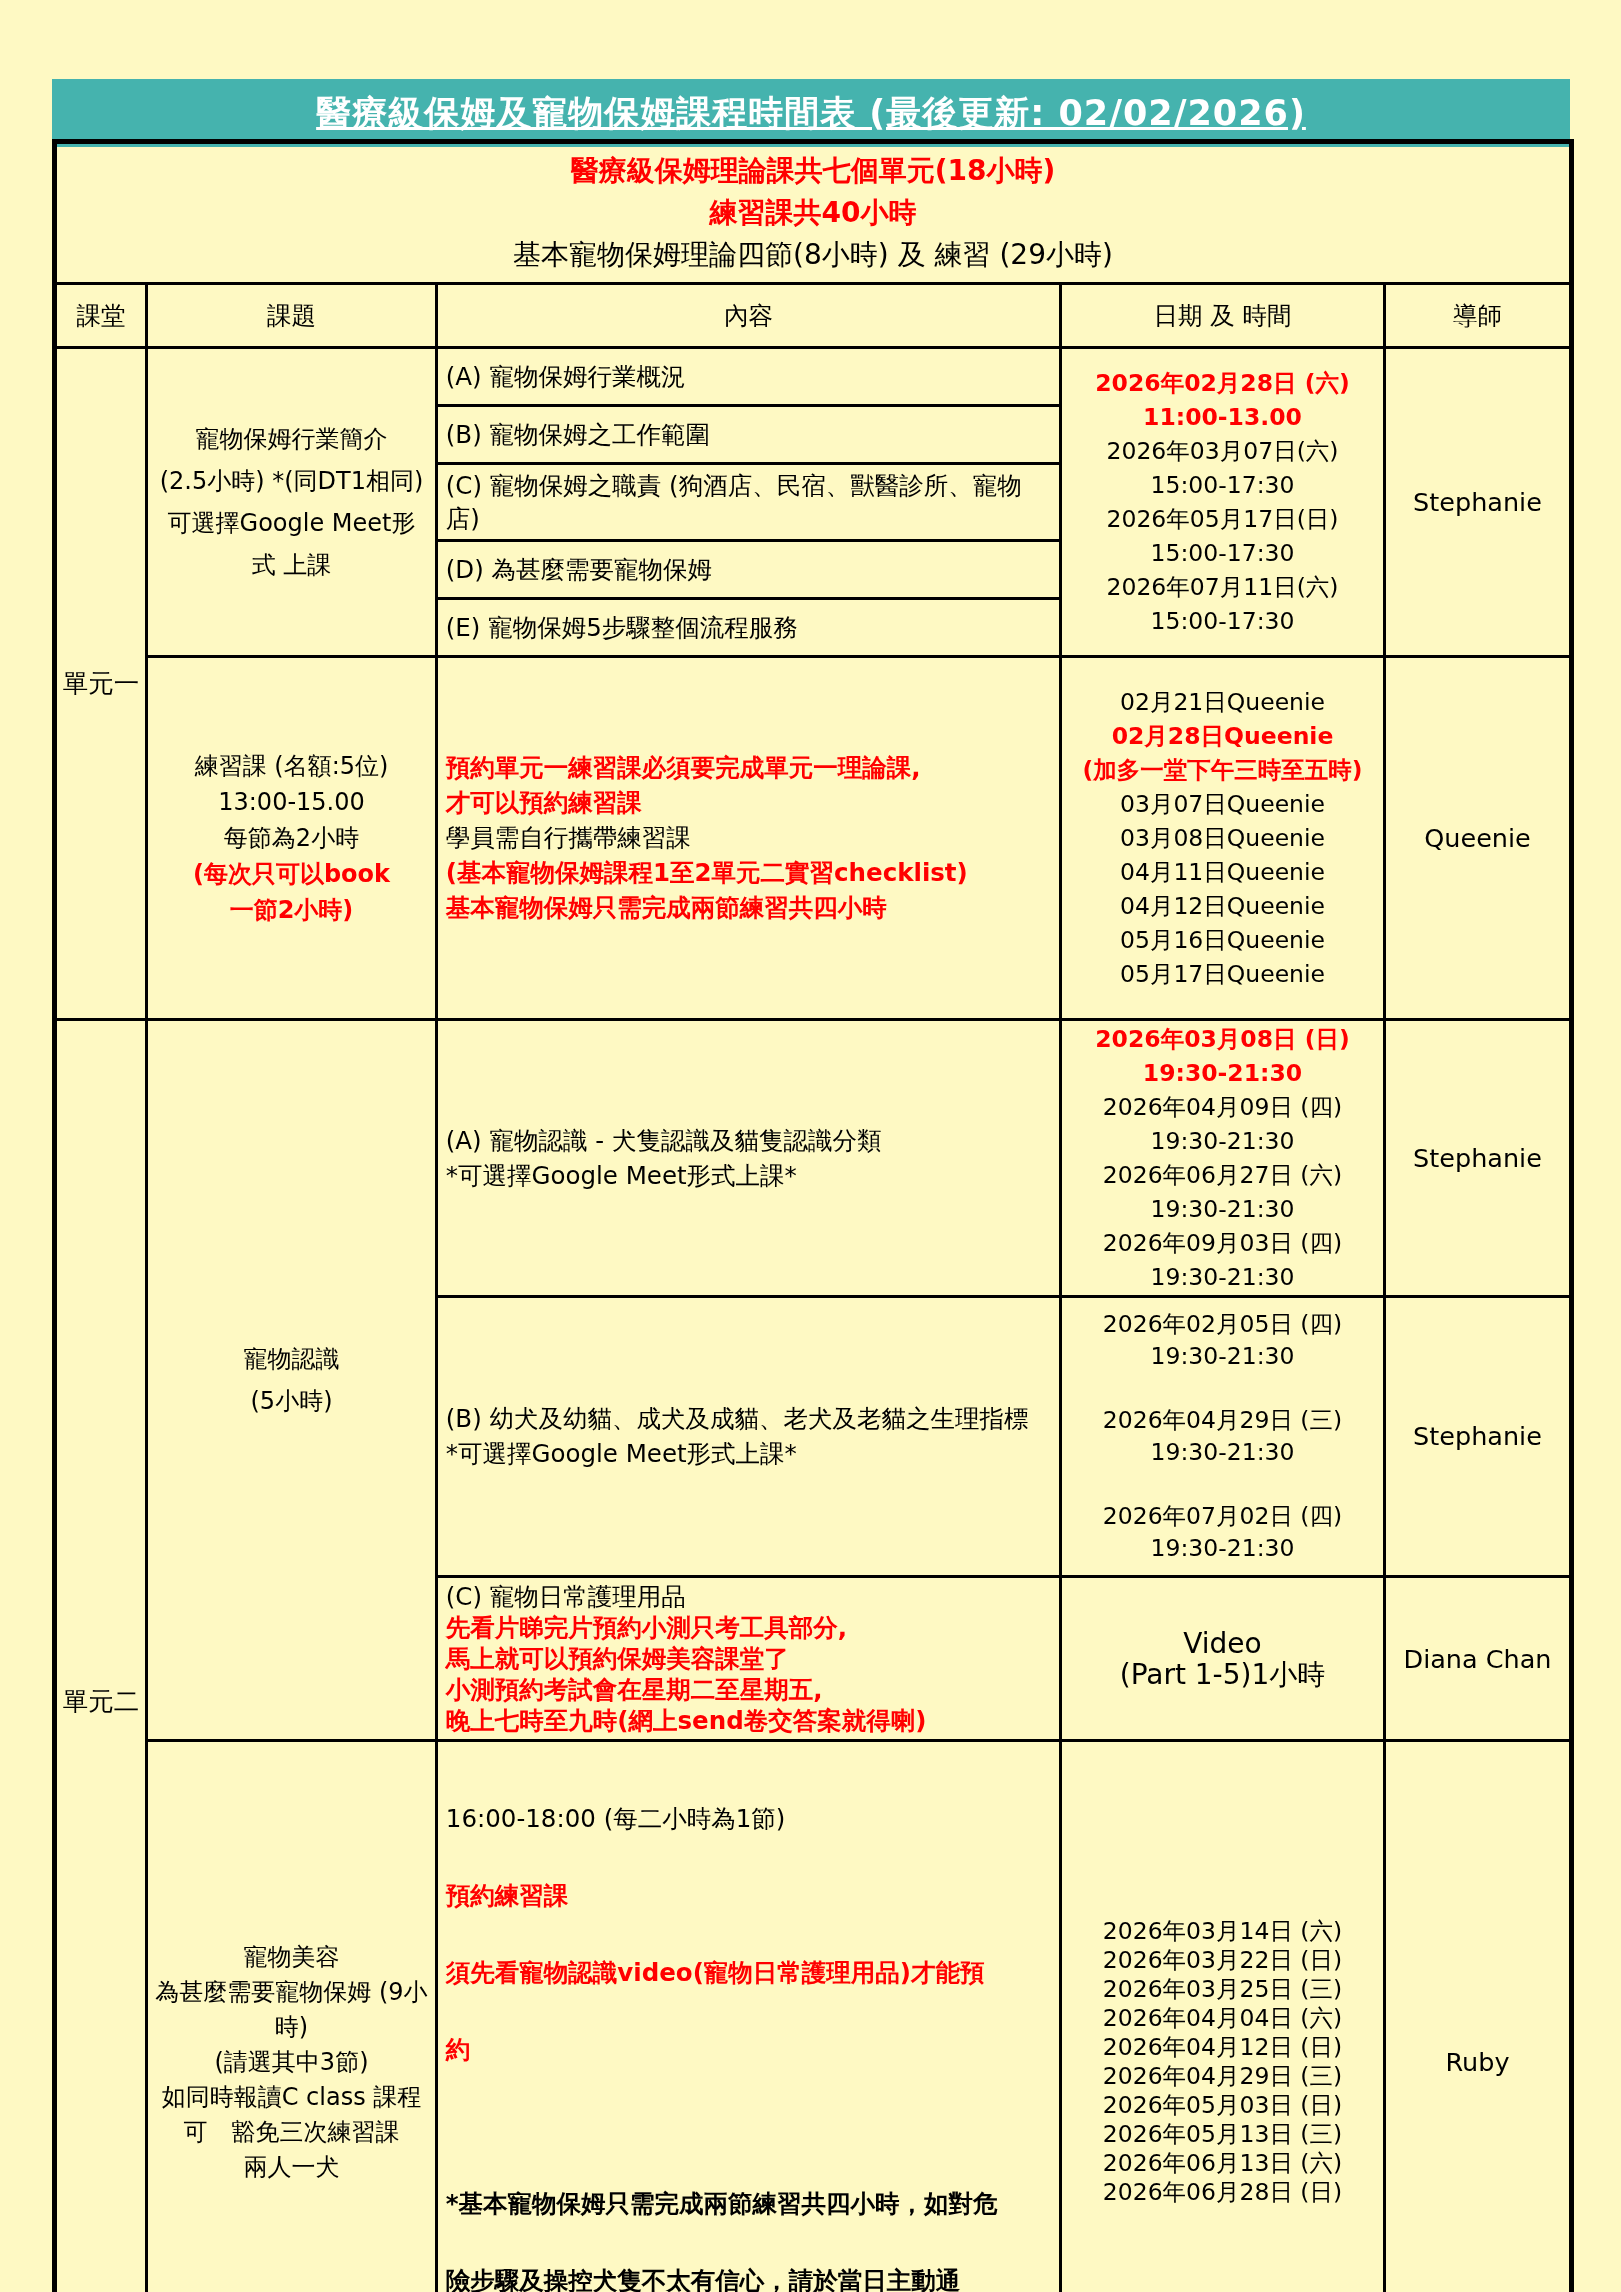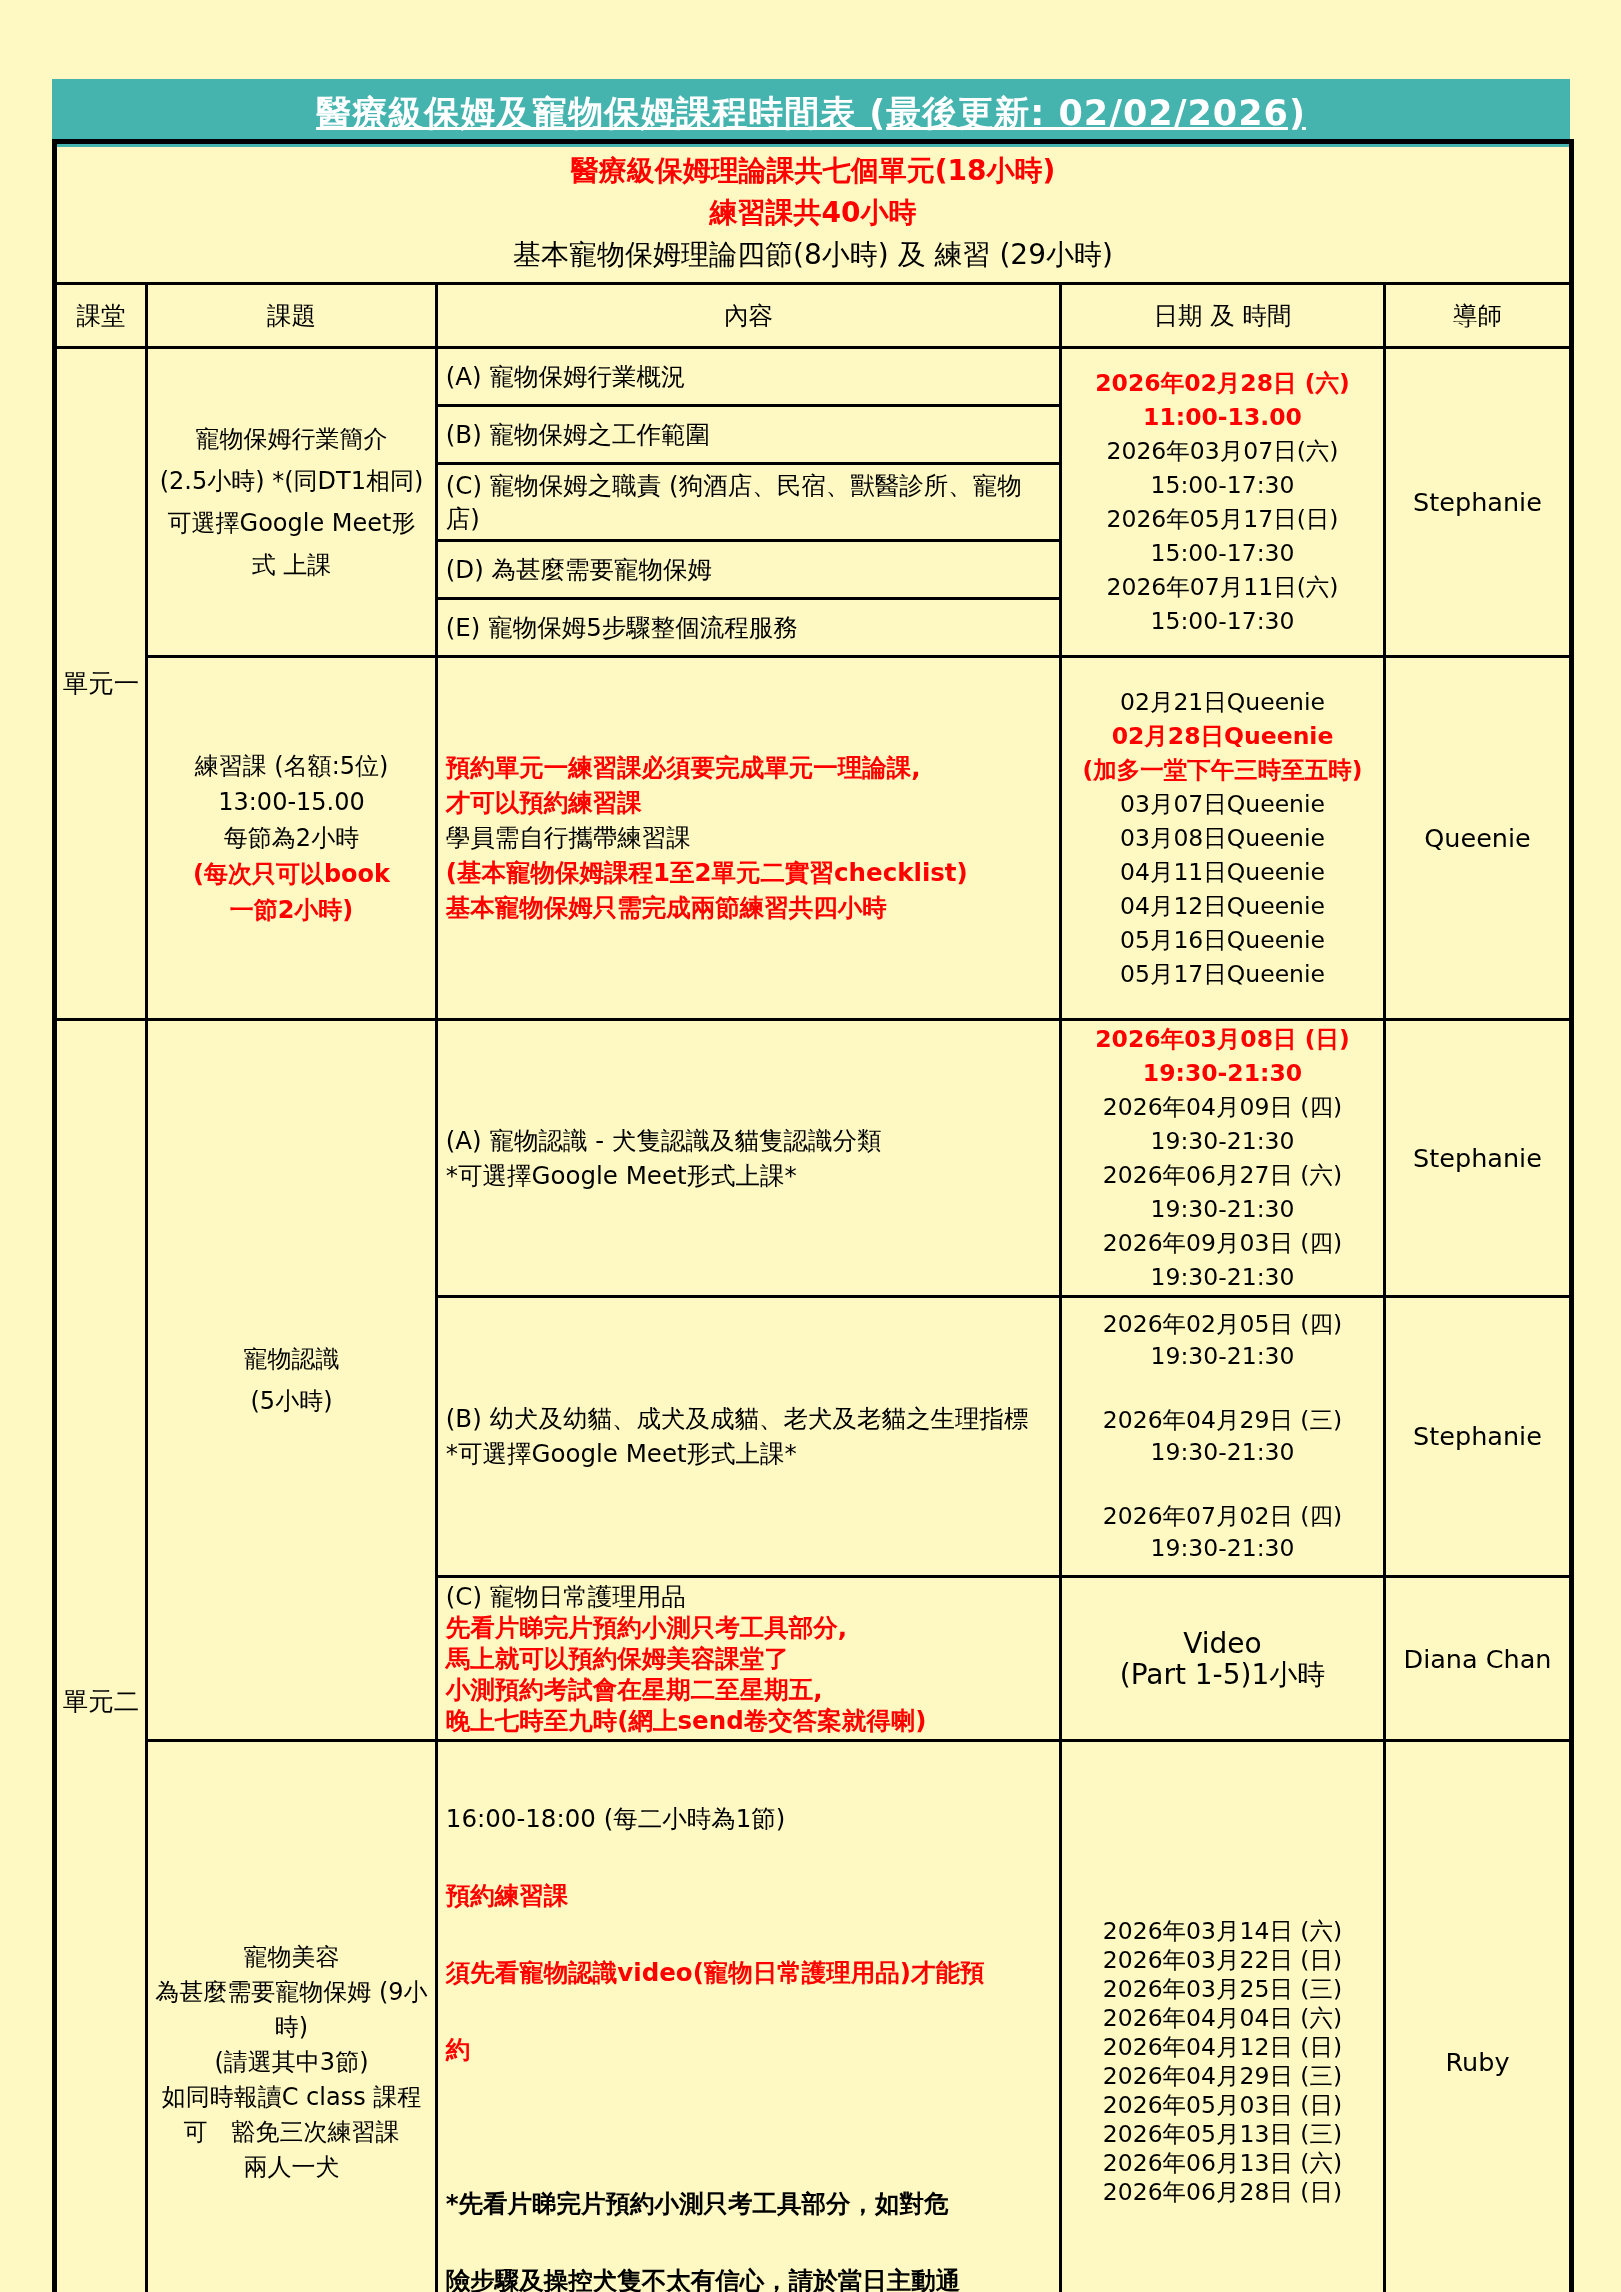--- a/index.html
+++ b/index.html
@@ -205,21 +205,21 @@
             <div class="line">如同時報讀C class 課程</div>
             <div class="line">可　豁免三次練習課</div>
             <div class="line">兩人一犬</div>
           </td>
       <td class="content groomcontent">
             <div class="line">16:00-18:00 (每二小時為1節)</div>
             <div class="line red">預約練習課</div>
             <div class="line red">須先看寵物認識video(寵物日常護理用品)才能預</div>
             <div class="line red">約</div>
             <div class="line">&nbsp;</div>
-            <div class="line bold">*先看片睇完片預約小測只考工具部分，如對危</div>
+            <div class="line bold">*基本寵物保姆只需完成兩節練習共四小時，如對危</div>
             <div class="line bold">險步驟及操控犬隻不太有信心，請於當日主動通</div>
             <div class="line bold">知導師安排較容易處理的狗狗</div>
           </td>
       <td class="date tight30">
             <div class="line">2026年03月14日 (六)</div>
             <div class="line">2026年03月22日 (日)</div>
             <div class="line">2026年03月25日 (三)</div>
             <div class="line">2026年04月04日 (六)</div>
             <div class="line">2026年04月12日 (日)</div>
             <div class="line">2026年04月29日 (三)</div>

